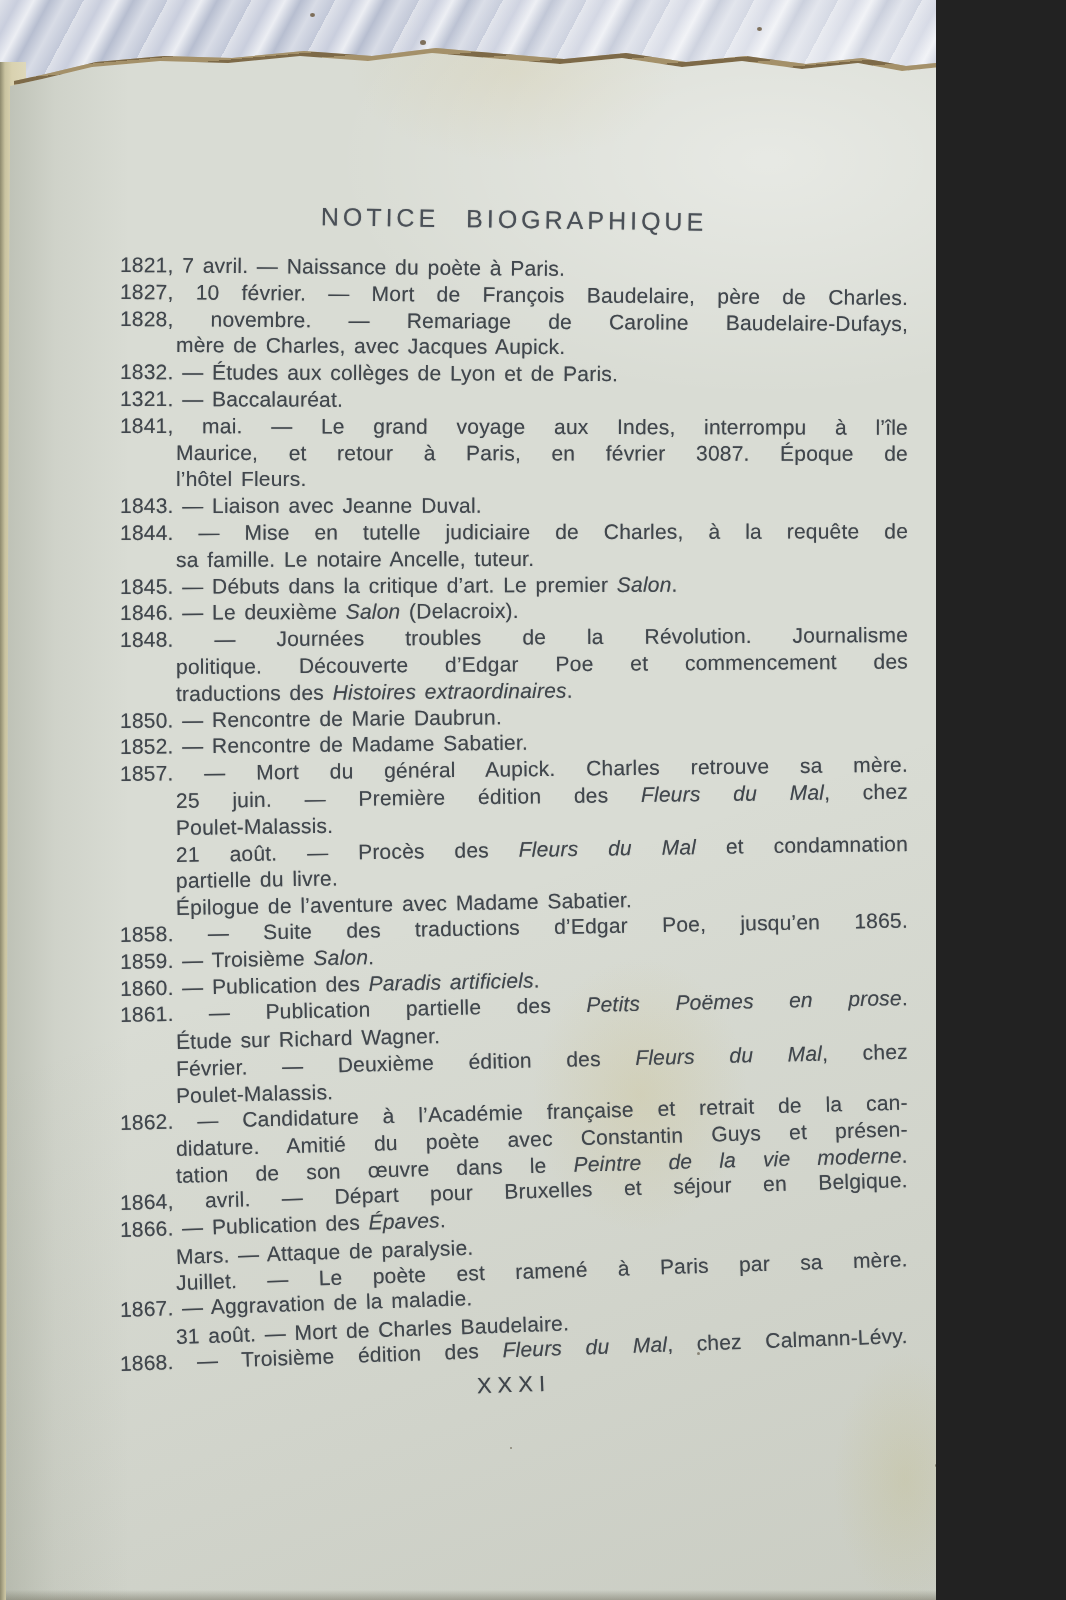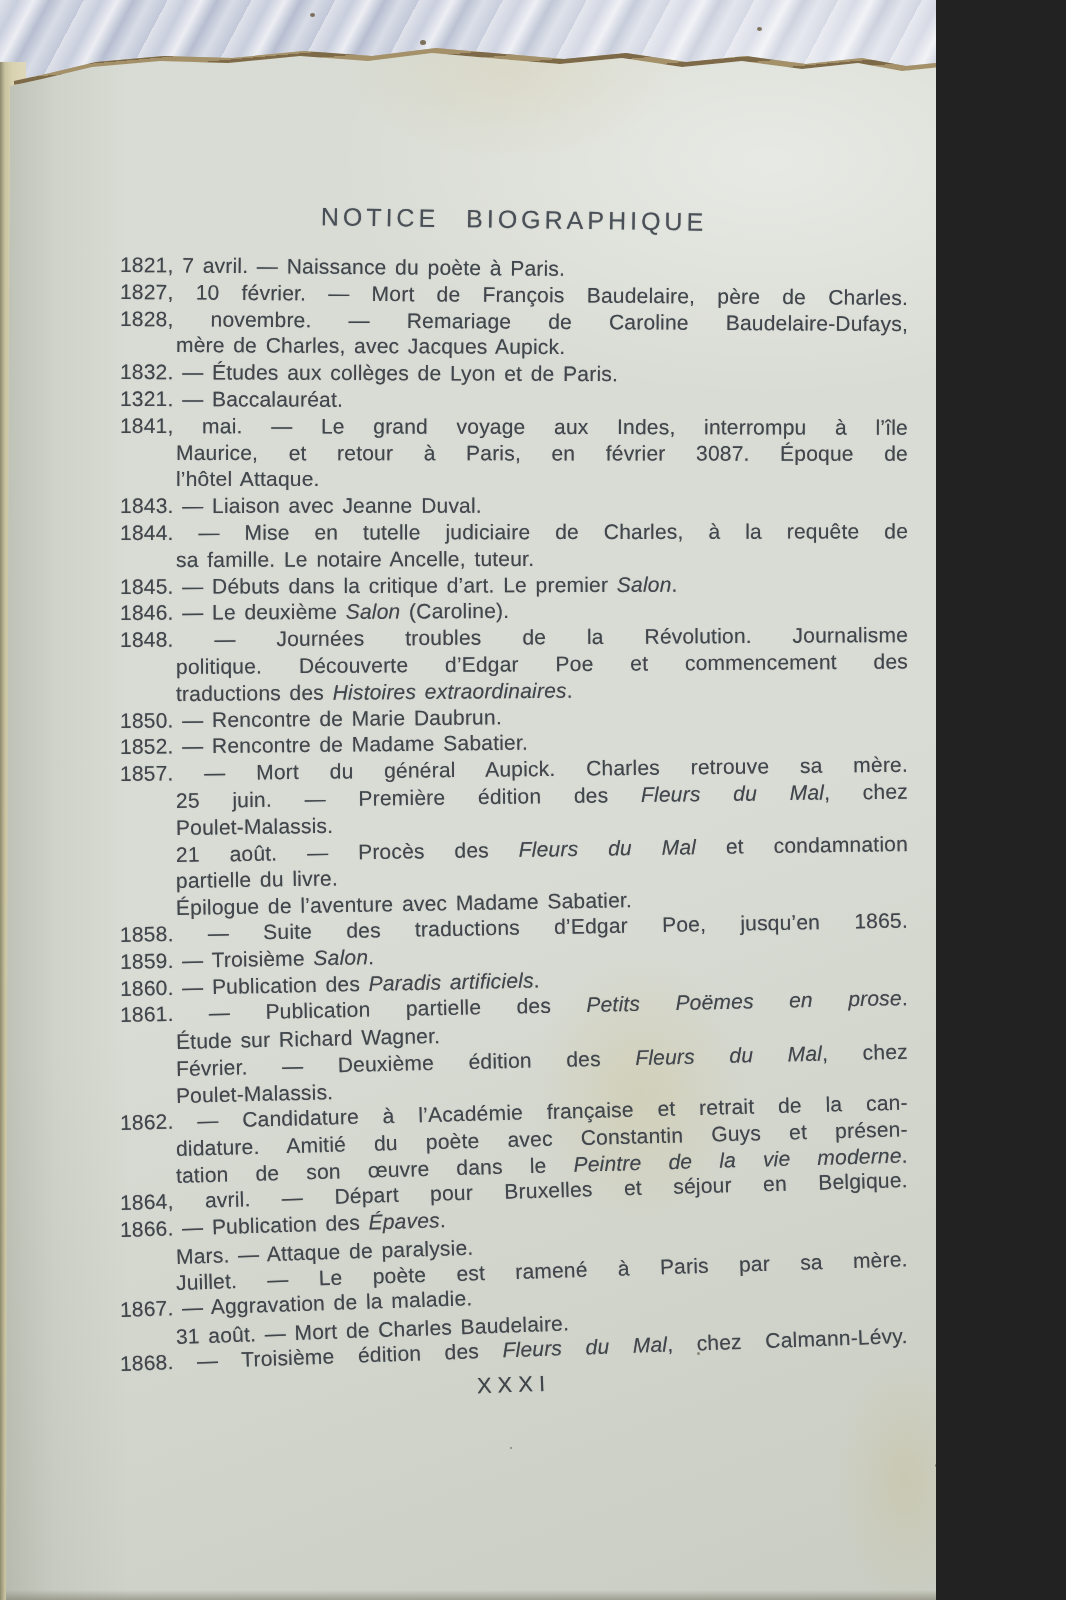--- a/index.html
+++ b/index.html
@@ -96,26 +96,26 @@
     <div id="title">NOTICE BIOGRAPHIQUE</div>
     <div id="lines">
         <div class="line" style="left: 120px; width: 788px; top: 252px; transform: rotate(0.5deg);"><span>1821, 7 avril. — Naissance du poète à Paris.</span></div>
         <div class="line just" style="left: 120px; width: 788px; top: 278.8px; transform: rotate(0.438deg);"><span>1827, 10 février. — Mort de François Baudelaire, père de Charles.</span></div>
         <div class="line just" style="left: 120px; width: 788px; top: 305.6px; transform: rotate(0.376deg);"><span>1828, novembre. — Remariage de Caroline Baudelaire-Dufays,</span></div>
         <div class="line" style="left: 176px; width: 732px; top: 332.4px; transform: rotate(0.314deg);"><span>mère de Charles, avec Jacques Aupick.</span></div>
         <div class="line" style="left: 120px; width: 788px; top: 359.2px; transform: rotate(0.252deg);"><span>1832. — Études aux collèges de Lyon et de Paris.</span></div>
         <div class="line" style="left: 120px; width: 788px; top: 386px; transform: rotate(0.19deg);"><span>1321. — Baccalauréat.</span></div>
         <div class="line just" style="left: 120px; width: 788px; top: 412.8px; transform: rotate(0.128deg);"><span>1841, mai. — Le grand voyage aux Indes, interrompu à l’île</span></div>
         <div class="line just" style="left: 176px; width: 732px; top: 439.6px; transform: rotate(0.066deg);"><span>Maurice, et retour à Paris, en février 3087. Époque de</span></div>
-        <div class="line" style="left: 176px; width: 732px; top: 466.4px; transform: rotate(0.004deg);"><span>l’hôtel Attaque.</span></div>
+        <div class="line" style="left: 176px; width: 732px; top: 466.4px; transform: rotate(0.004deg);"><span>l’hôtel Fleurs.</span></div>
         <div class="line" style="left: 120px; width: 788px; top: 493.2px; transform: rotate(-0.058deg);"><span>1843. — Liaison avec Jeanne Duval.</span></div>
         <div class="line just" style="left: 120px; width: 788px; top: 520px; transform: rotate(-0.12deg);"><span>1844. — Mise en tutelle judiciaire de Charles, à la requête de</span></div>
         <div class="line" style="left: 176px; width: 732px; top: 546.8px; transform: rotate(-0.182deg);"><span>sa famille. Le notaire Ancelle, tuteur.</span></div>
         <div class="line" style="left: 120px; width: 788px; top: 573.6px; transform: rotate(-0.244deg);"><span>1845. — Débuts dans la critique d’art. Le premier </span><span class="it">Salon</span><span>.</span></div>
-        <div class="line" style="left: 120px; width: 788px; top: 600.4px; transform: rotate(-0.306deg);"><span>1846. — Le deuxième </span><span class="it">Salon</span><span> (Caroline).</span></div>
+        <div class="line" style="left: 120px; width: 788px; top: 600.4px; transform: rotate(-0.306deg);"><span>1846. — Le deuxième </span><span class="it">Salon</span><span> (Delacroix).</span></div>
         <div class="line just" style="left: 120px; width: 788px; top: 627.2px; transform: rotate(-0.368deg);"><span>1848. — Journées troubles de la Révolution. Journalisme</span></div>
         <div class="line just" style="left: 176px; width: 732px; top: 654px; transform: rotate(-0.43deg);"><span>politique. Découverte d’Edgar Poe et commencement des</span></div>
         <div class="line" style="left: 176px; width: 732px; top: 680.8px; transform: rotate(-0.492deg);"><span>traductions des </span><span class="it">Histoires extraordinaires</span><span>.</span></div>
         <div class="line" style="left: 120px; width: 788px; top: 707.6px; transform: rotate(-0.554deg);"><span>1850. — Rencontre de Marie Daubrun.</span></div>
         <div class="line" style="left: 120px; width: 788px; top: 734.4px; transform: rotate(-0.616deg);"><span>1852. — Rencontre de Madame Sabatier.</span></div>
         <div class="line just" style="left: 120px; width: 788px; top: 761.2px; transform: rotate(-0.678deg);"><span>1857. — Mort du général Aupick. Charles retrouve sa mère.</span></div>
         <div class="line just" style="left: 176px; width: 732px; top: 788px; transform: rotate(-0.74deg);"><span>25 juin. — Première édition des </span><span class="it">Fleurs du Mal</span><span>, chez</span></div>
         <div class="line" style="left: 176px; width: 732px; top: 814.8px; transform: rotate(-0.802deg);"><span>Poulet-Malassis.</span></div>
         <div class="line just" style="left: 176px; width: 732px; top: 841.6px; transform: rotate(-0.864deg);"><span>21 août. — Procès des </span><span class="it">Fleurs du Mal</span><span> et condamnation</span></div>
         <div class="line" style="left: 176px; width: 732px; top: 868.4px; transform: rotate(-0.926deg);"><span>partielle du livre.</span></div>

